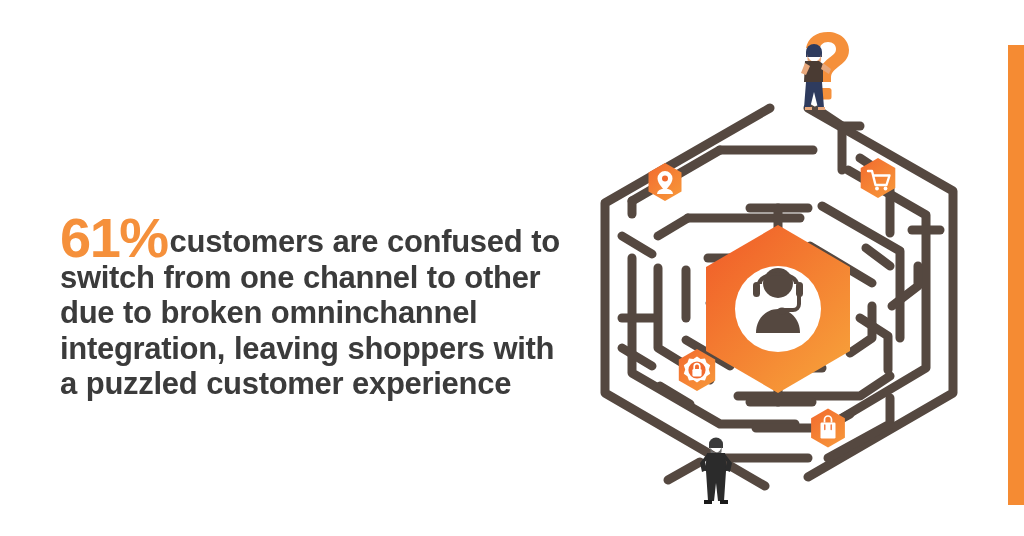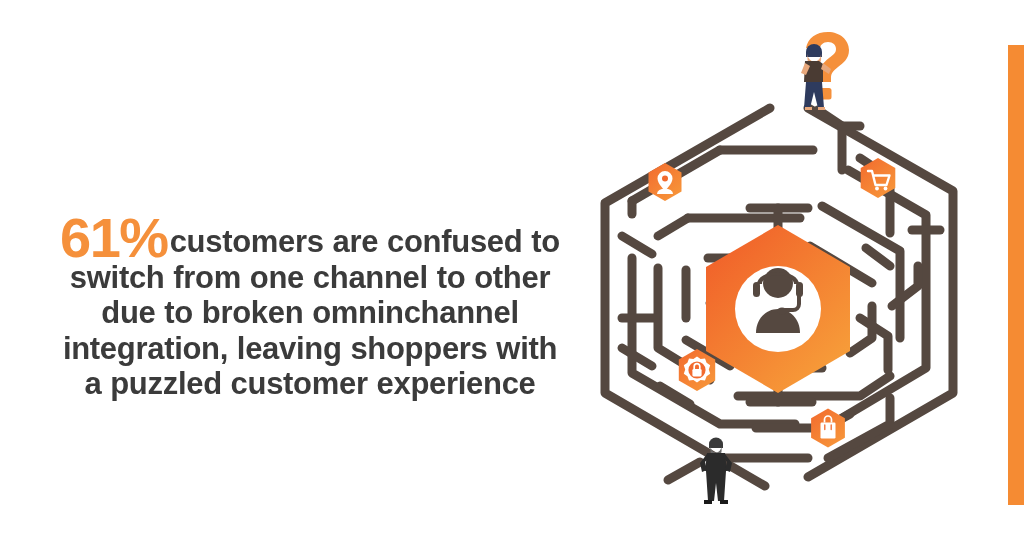--- a/index.html
+++ b/index.html
@@ -5,21 +5,21 @@
   html,body{margin:0;padding:0;}
   body{
     width:1024px;height:536px;
     background:#ffffff;
     font-family:"Liberation Sans", sans-serif;
     overflow:hidden;
     position:relative;
   }
   #infographic{
     position:absolute;inset:0;
-    width:1024px;height:536px;text-align:center;
+    width:1024px;height:536px;
   }
   
   #text-panel{
     position:absolute;
     left:60px; top:218px;
     width:500px;
   }
   #headline{
     margin:0;
     font-size:31px;

